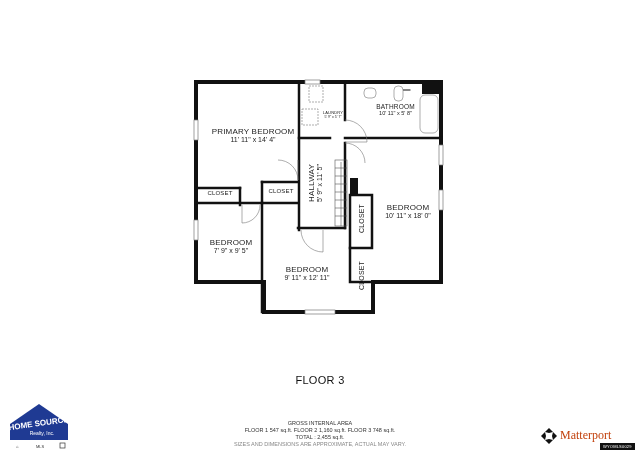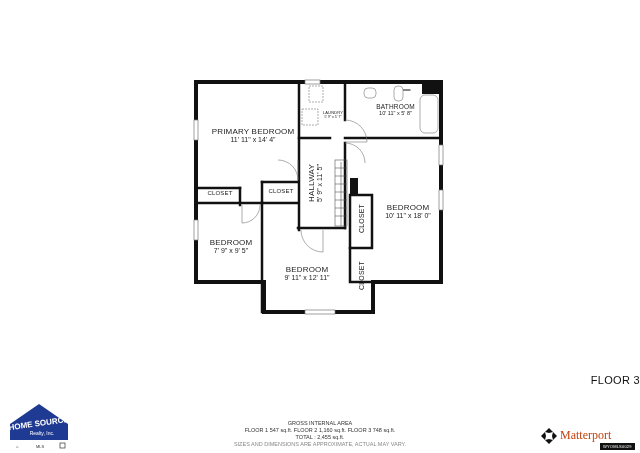--- a/index.html
+++ b/index.html
@@ -4,21 +4,21 @@
   <style>
     html, body { margin:0; padding:0; background:#ffffff; }
     body { width:640px; height:453px; position:relative; overflow:hidden; font-family:"Liberation Sans", sans-serif; }
     .plan { position:absolute; left:0; top:0; }
     .lbl { position:absolute; text-align:center; color:#222; white-space:nowrap; }
     .rn { font-size:8px; letter-spacing:0.2px; }
     .rd { font-size:7px; }
     .small .rn { font-size:4px; }
     .small .rd { font-size:3.5px; }
     .vert { transform:rotate(-90deg); transform-origin:center center; }
-    .floor-title { position:absolute; left:0; width:640px; top:374px; text-align:right; font-size:11px; color:#111; letter-spacing:0.3px; }
+    .floor-title { position:absolute; left:0; width:640px; top:374px; text-align:center; font-size:11px; color:#111; letter-spacing:0.3px; }
     .area { position:absolute; left:200px; width:240px; top:420px; text-align:center; font-size:5.5px; color:#333; line-height:7px; }
     .area .note { color:#888; }
     .logo { position:absolute; left:6px; top:402px; width:66px; height:48px; }
     .mp { position:absolute; left:540px; top:427px; }
     .mp-text { position:absolute; left:560px; top:428px; font-family:"Liberation Serif", serif; font-size:12px; color:#c2410c; }
     .mp-badge { position:absolute; left:600px; top:443px; background:#111; color:#fff; font-size:4px; padding:1px 3px; letter-spacing:0.2px; }
   </style>
 </head>
 <body>
 

